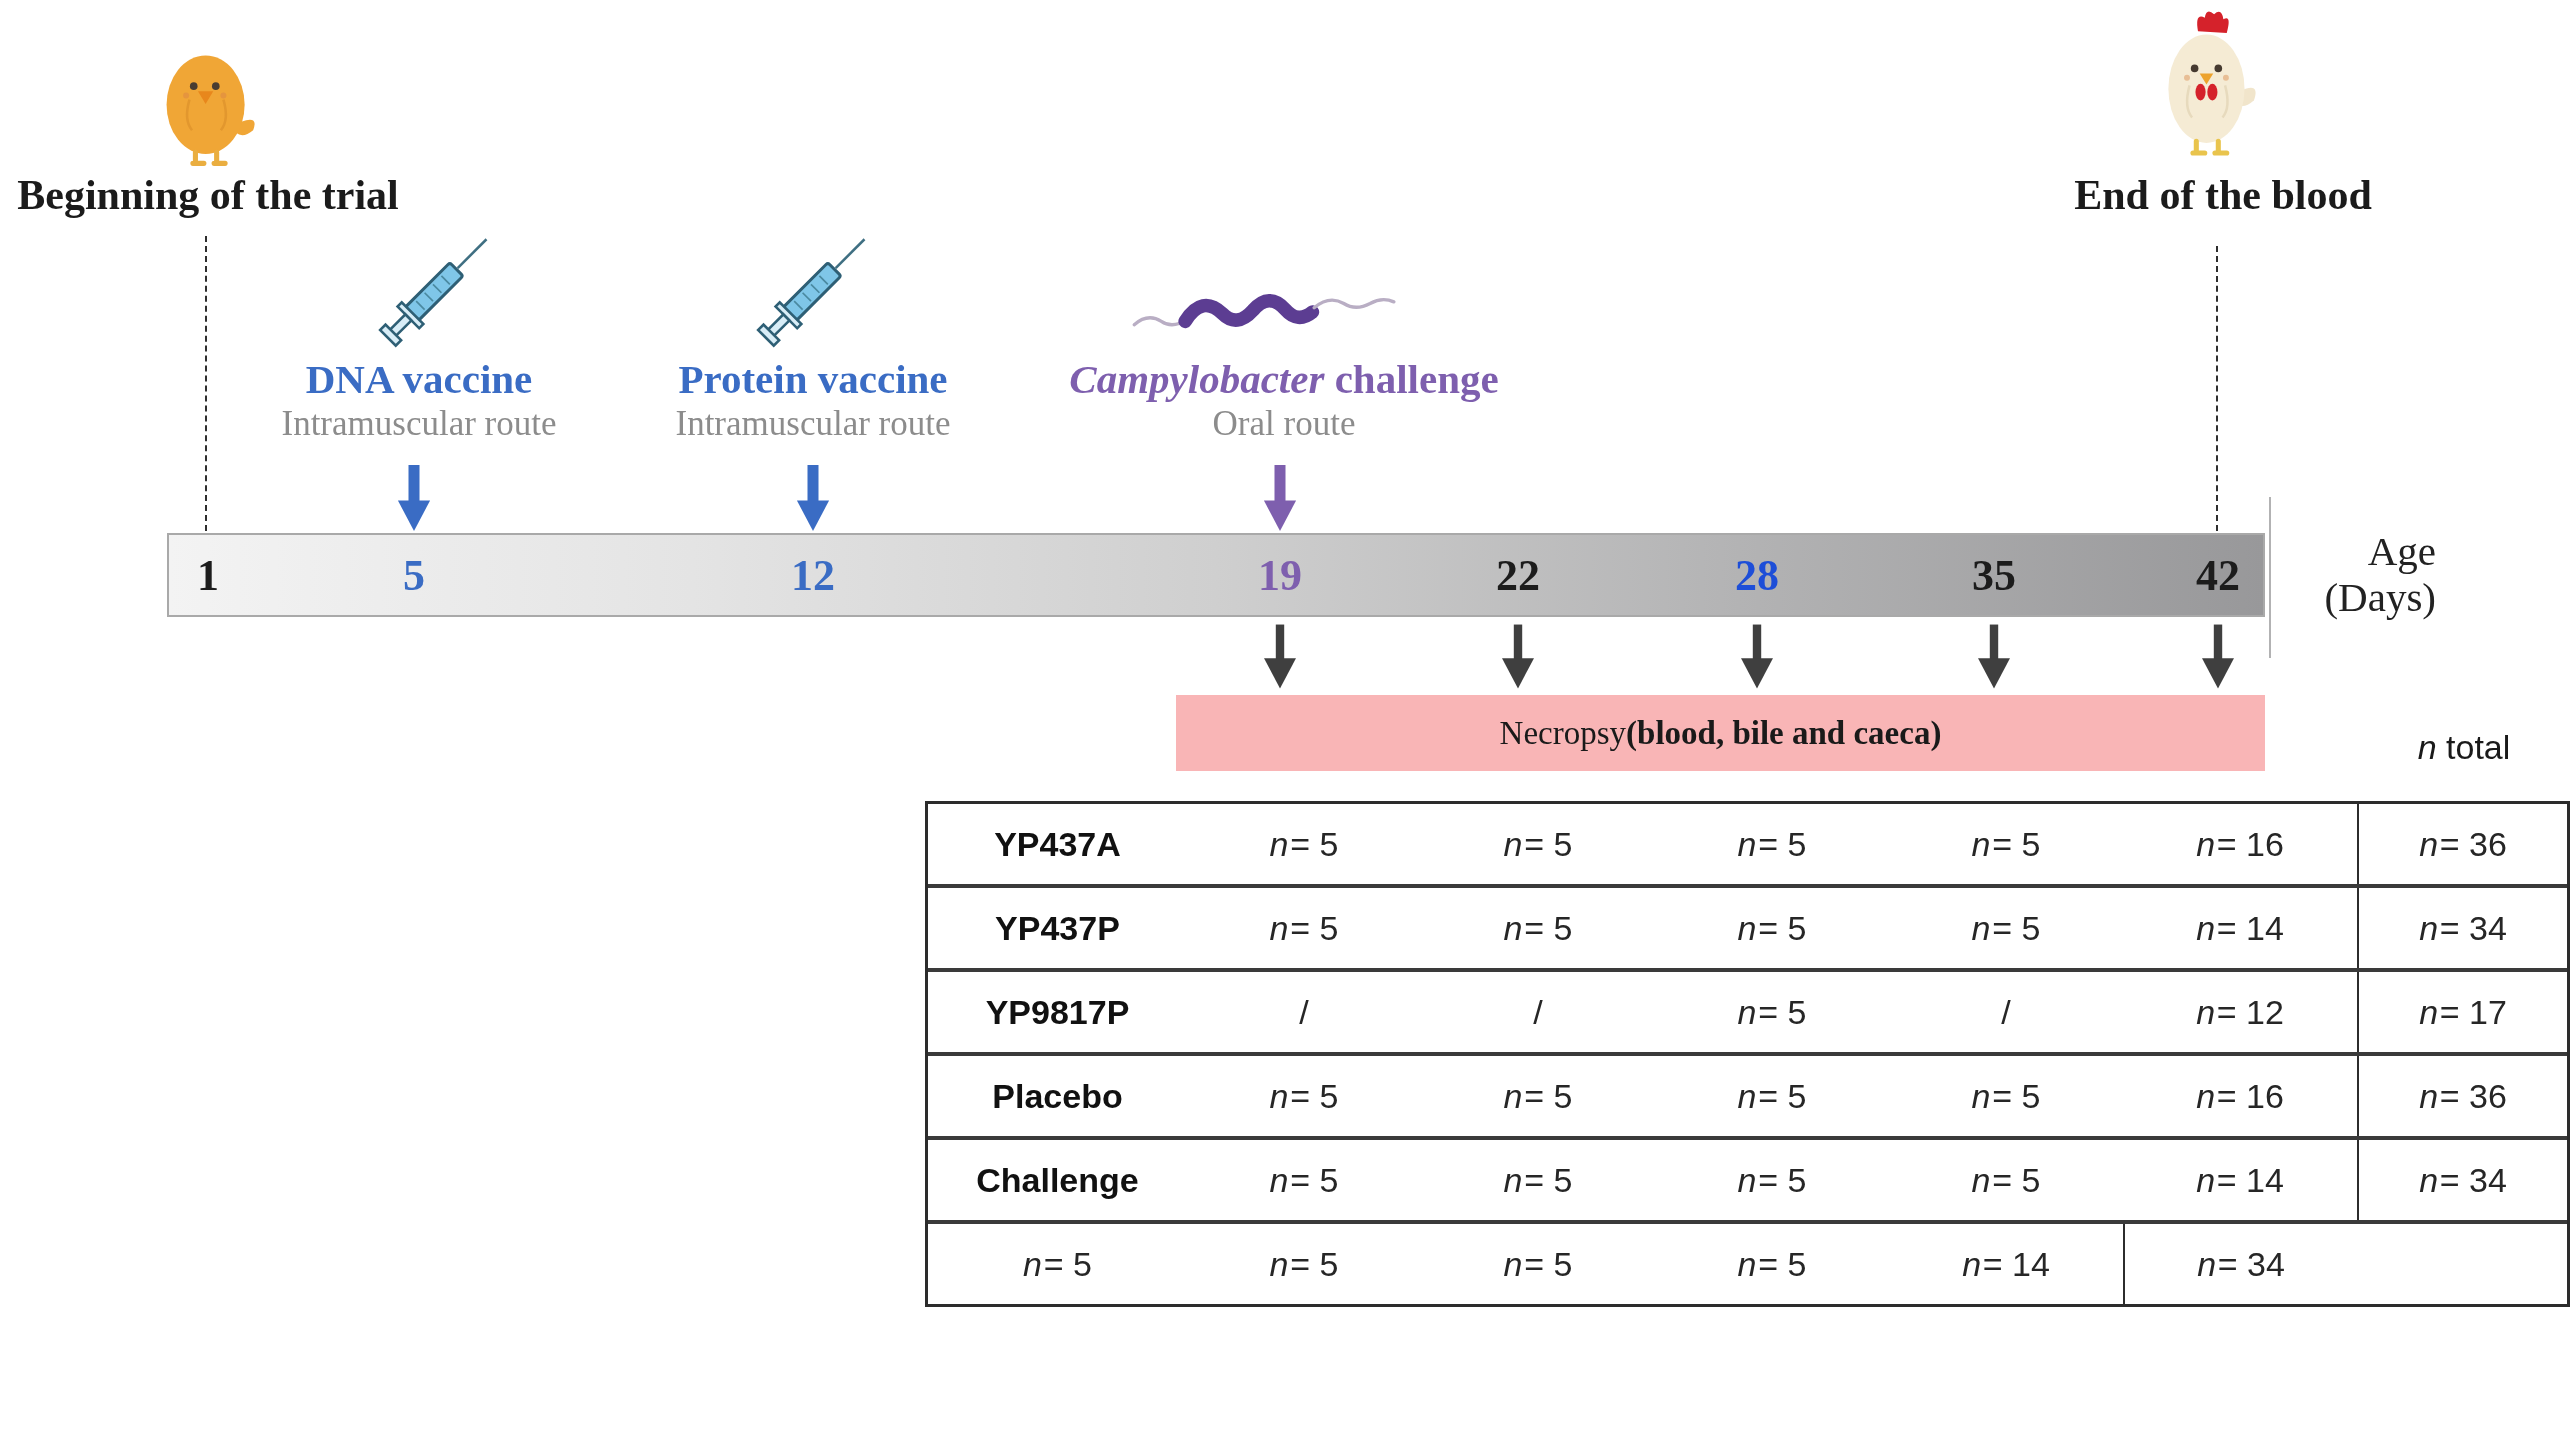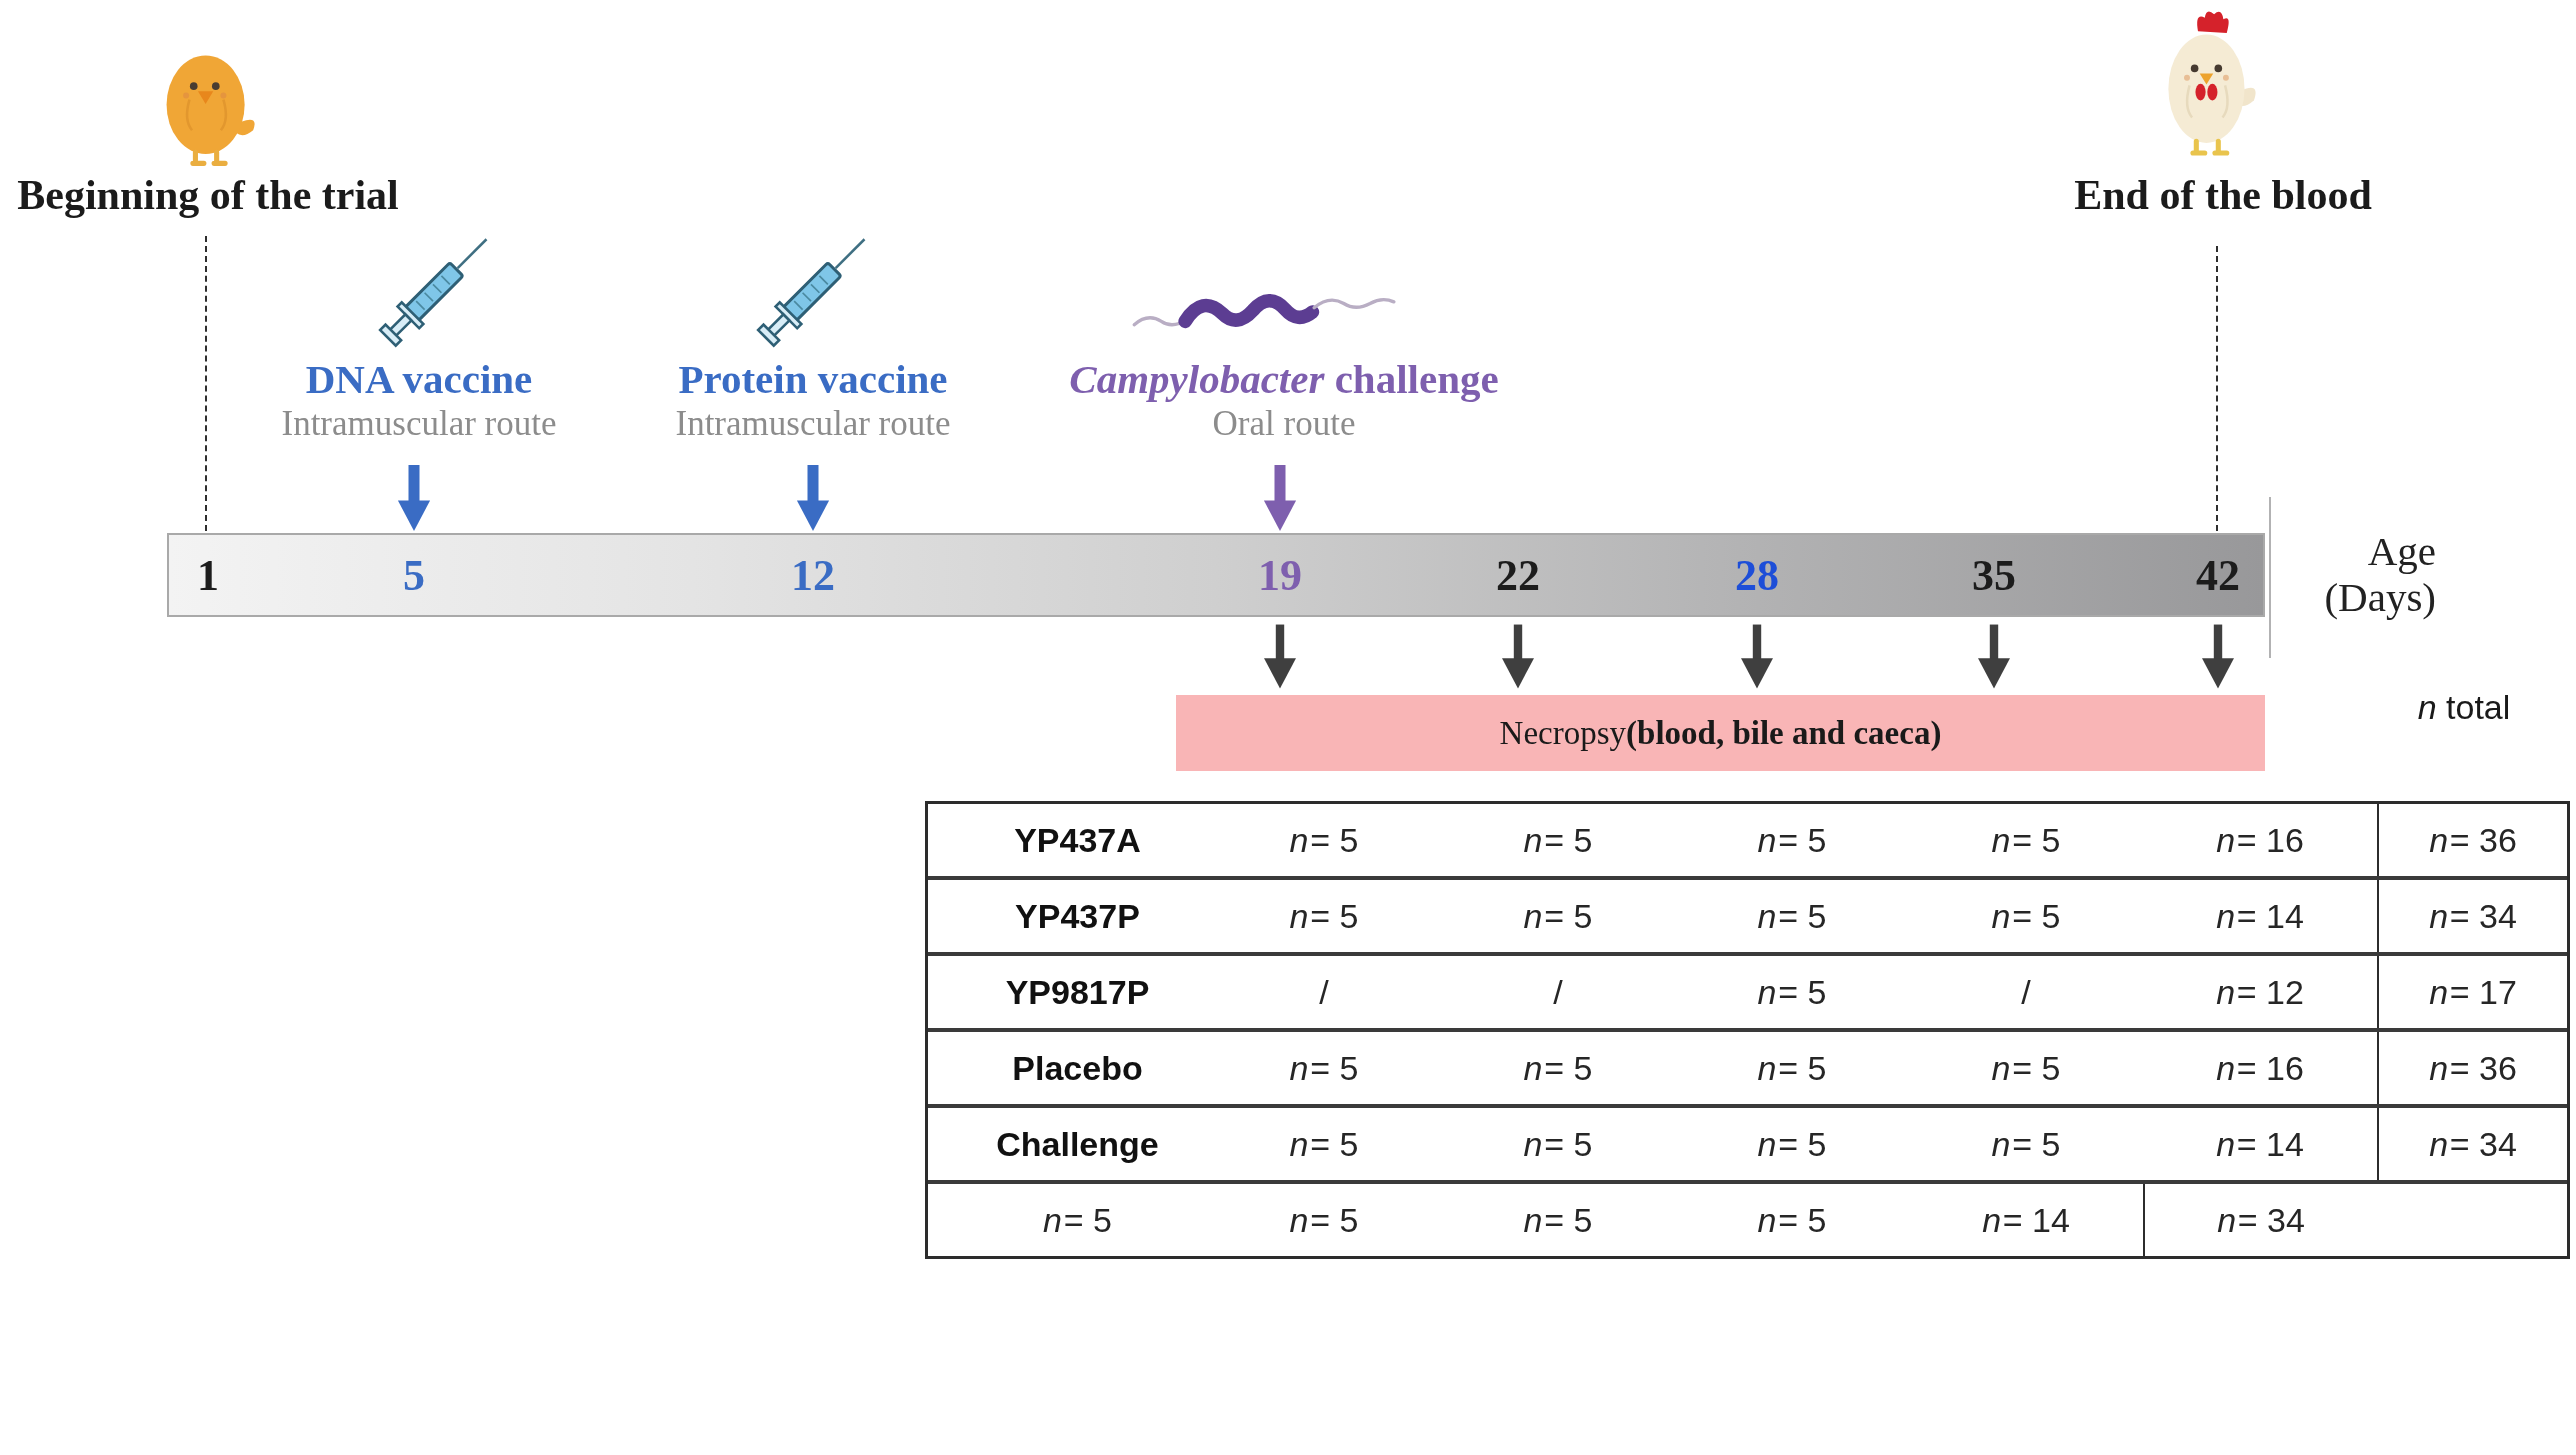--- a/index.html
+++ b/index.html
@@ -22,26 +22,26 @@
     font-size:44px;font-weight:bold;white-space:nowrap;}
 
   .age-bracket{left:2269px;top:497px;width:0;height:161px;border-left:2.5px solid #b2b2b3;}
   .age-label{left:2292px;top:528px;width:144px;text-align:right;
     font-size:41px;line-height:46px;color:#222;}
 
   .banner{left:1176px;top:695px;width:1089px;height:76px;background:#f9b5b6;
     display:flex;align-items:center;justify-content:center;font-size:33px;white-space:nowrap;}
   .banner .bold{font-weight:bold;}
 
-  .n-total-header{top:688px;left:2464px;font-size:34px;
+  .n-total-header{top:728px;left:2464px;font-size:34px;
     font-family:"Liberation Sans","DejaVu Sans",sans-serif;white-space:nowrap;}
 
   .data-table{left:925px;top:801px;width:1645px;border:3.4px solid #2c2c2c;box-sizing:border-box;
     font-family:"Liberation Sans","DejaVu Sans",sans-serif;font-size:34px;color:#262626;background:#fff;}
-  .trow{display:grid;grid-template-columns:259px 234px 234px 234px 234px 234px 1fr;height:72px;padding-left:20px;}
+  .trow{display:grid;grid-template-columns:259px 234px 234px 234px 234px 234px 1fr;height:80px;}
   .trow + .trow{border-top:4.2px solid #3a3a3a;}
   .tcell{display:flex;align-items:center;justify-content:center;white-space:nowrap;}
   .tcell.group{font-weight:bold;color:#111;}
   .tcell.total{border-left:2.5px solid #2c2c2c;}
   .tcell i{font-style:italic;margin-right:1.7px;}
   .n-total-header i{font-style:italic;}
 
   .ev-arrow,.nx-arrow{transform:translateX(-50%);}
 </style>
 </head>

